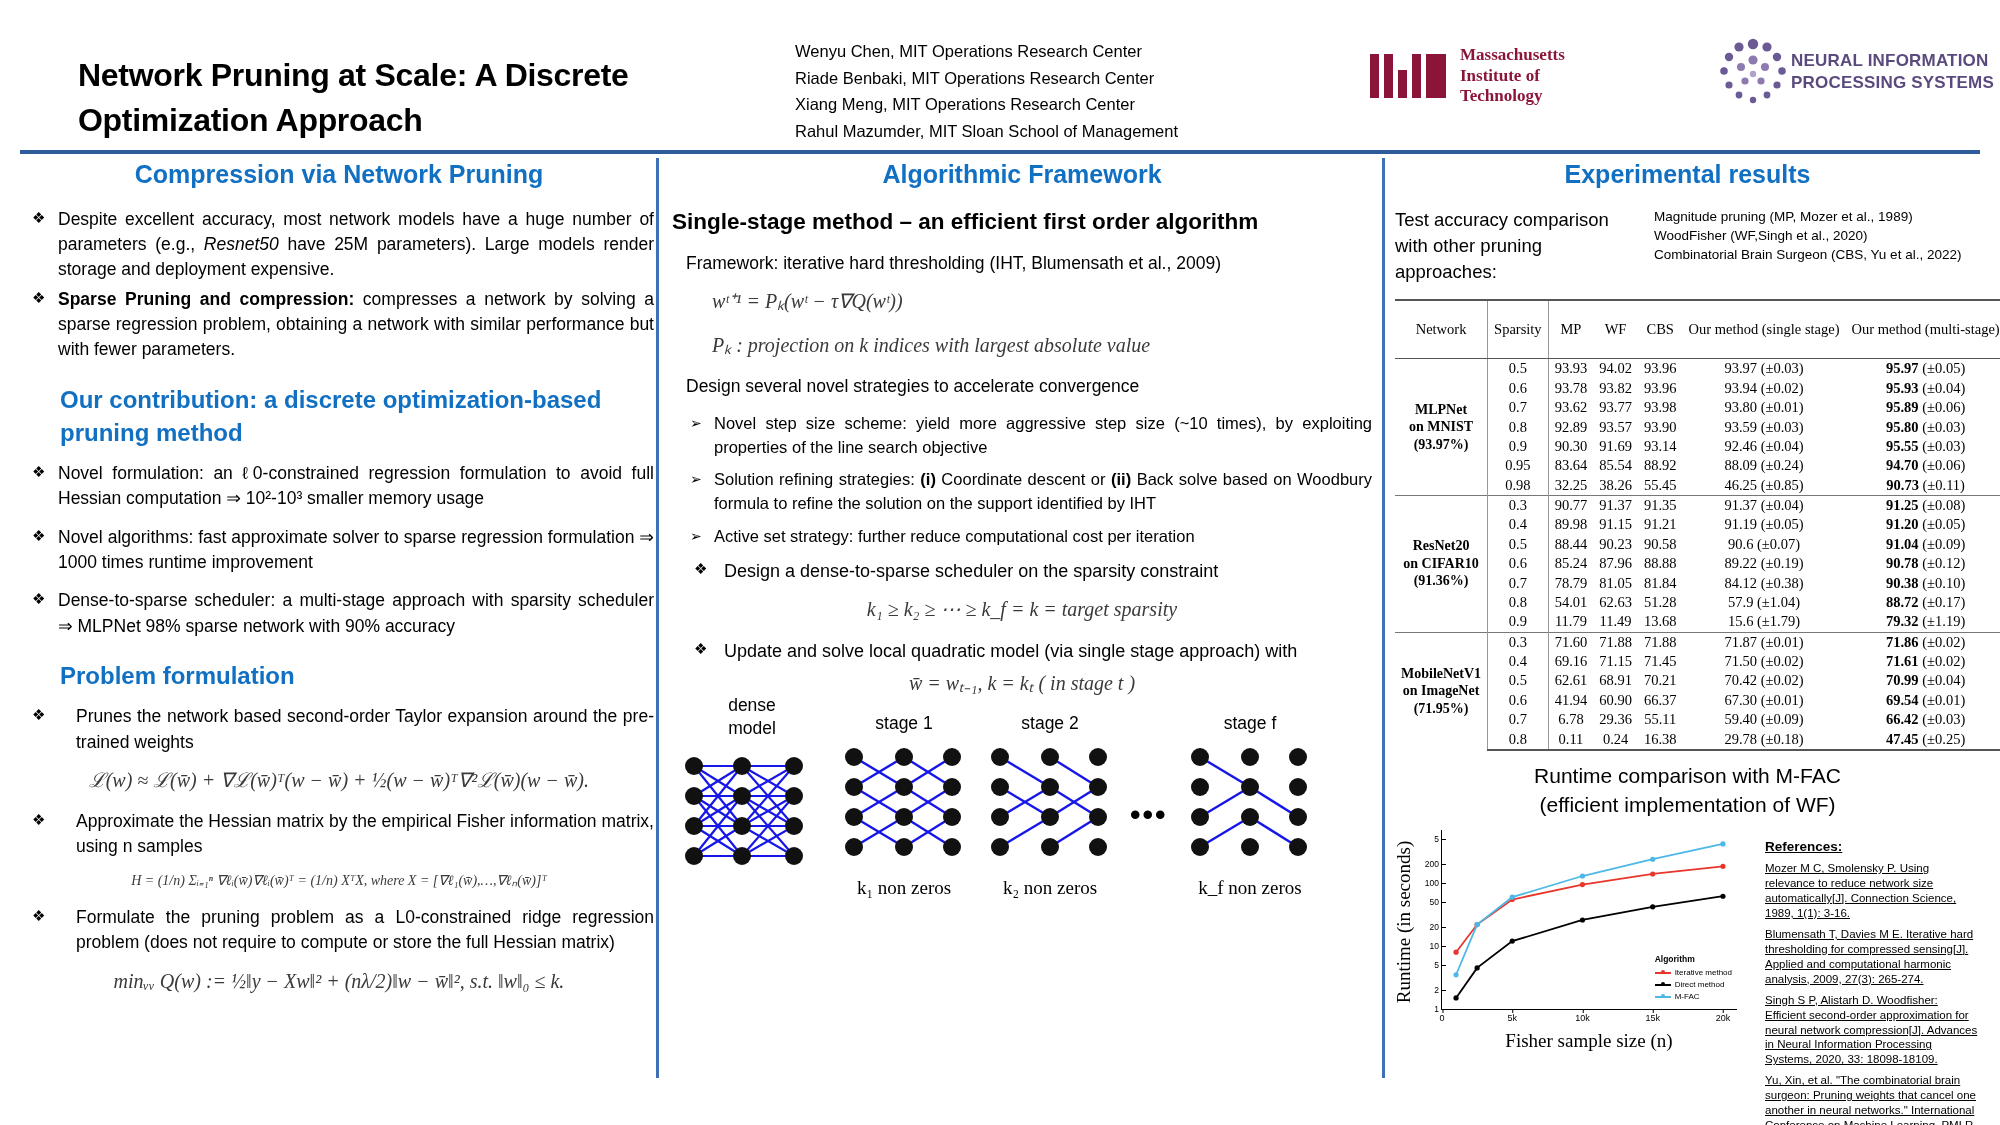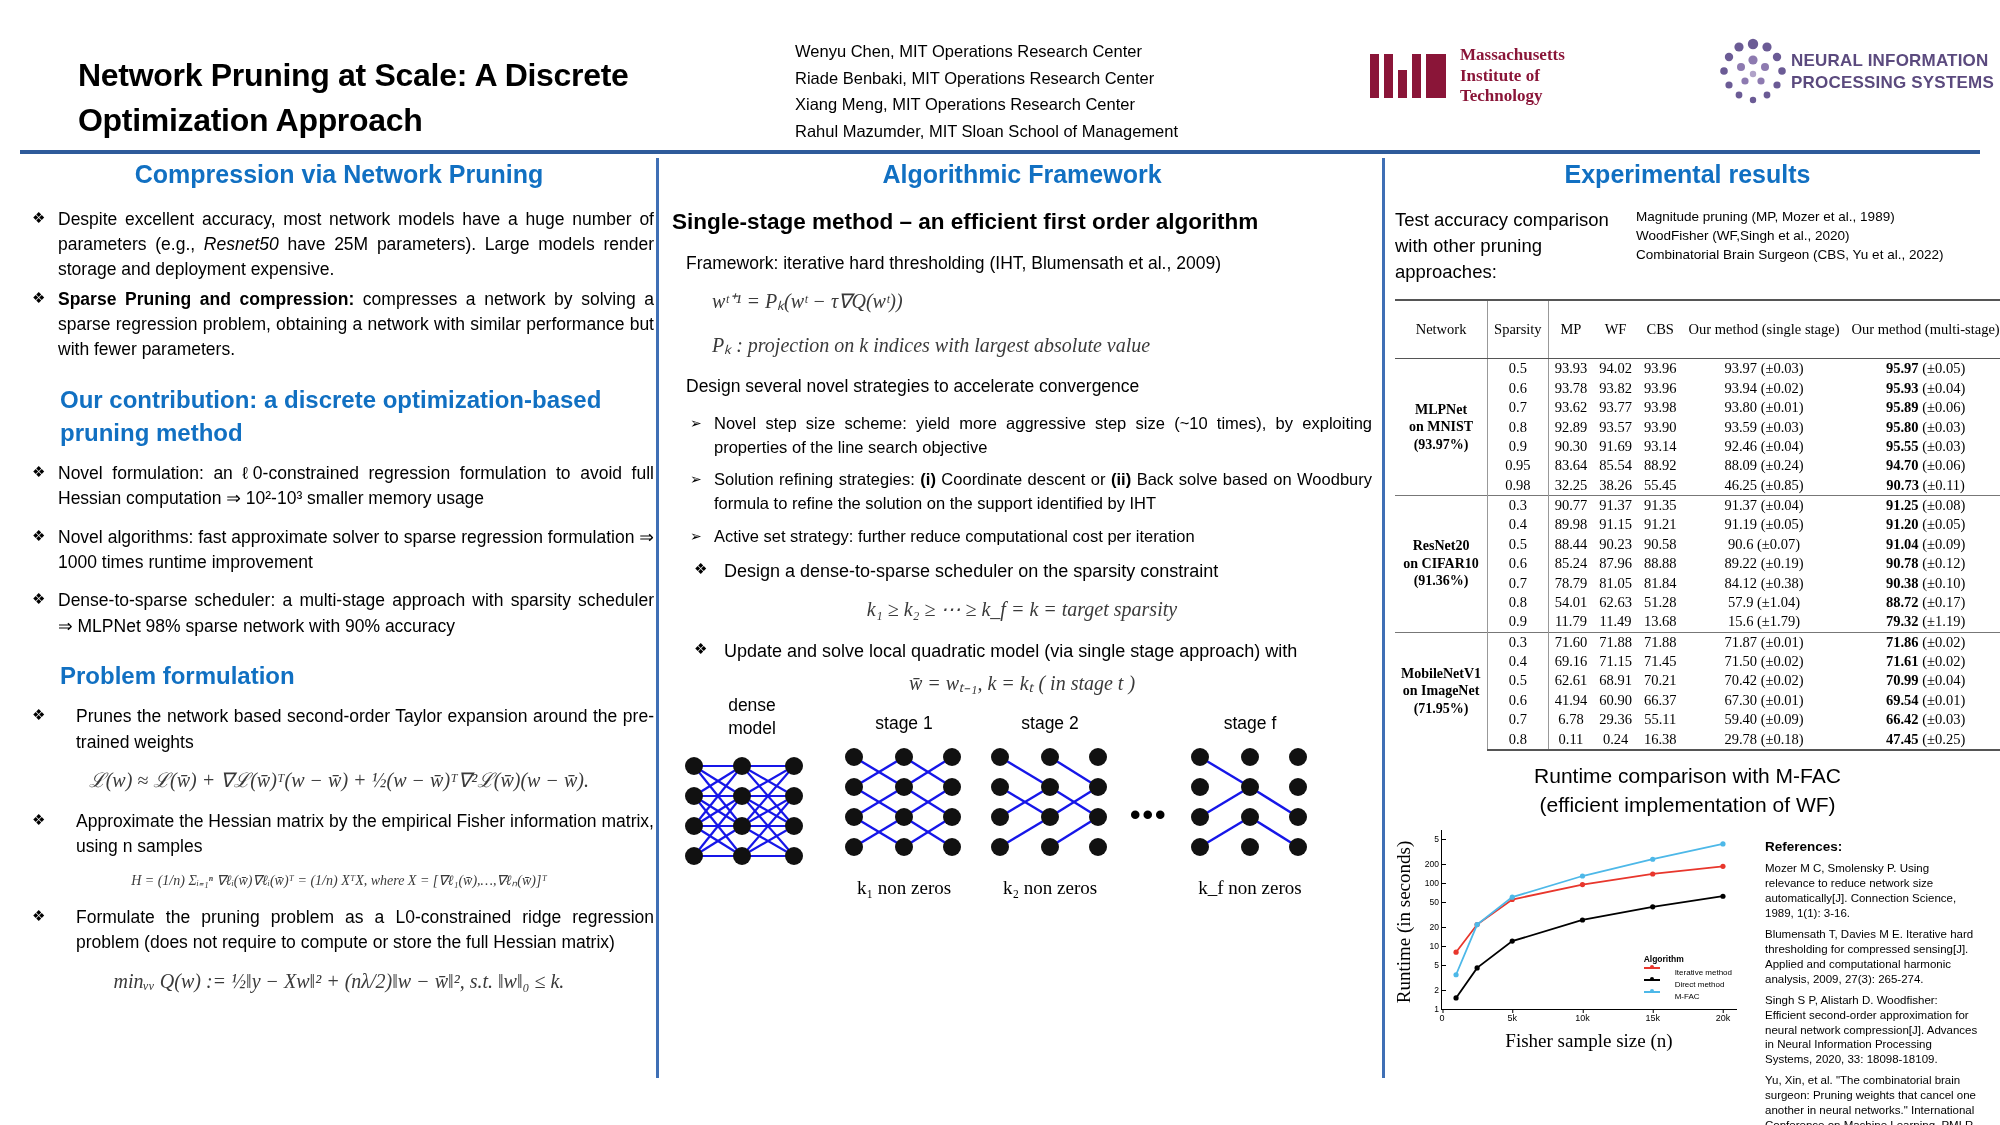--- a/index.html
+++ b/index.html
@@ -83,21 +83,21 @@
   .plain.ind { padding-left:14px; }
 
   
   .netrow { position:relative; height:230px; margin-top:6px; }
   .netcell { position:absolute; top:0; text-align:center; }
   .netlabel { font-size:17.5px; line-height:1.3; margin-bottom:4px; }
   .netcap { font-family:"Liberation Serif", serif; font-size:19px; margin-top:4px; }
   .dots3 { position:absolute; font-size:30px; font-weight:bold; letter-spacing:2px; }
 
   
-  .tac-wrap { display:flex; gap:6px; align-items:flex-start; margin-bottom:14px; }
+  .tac-wrap { display:flex; gap:24px; align-items:flex-start; margin-bottom:14px; }
   .tac-left { font-size:18.5px; line-height:1.42; width:235px; flex:none; }
   .tac-right { font-size:13.5px; line-height:1.42; }
 
   table.acc {
     border-collapse:collapse; width:100%;
     font-family:"Liberation Serif", serif; font-size:14.5px;
   }
   table.acc th {
     font-weight:normal; padding:20px 6px; text-align:center;
     border-top:2.5px solid #555; border-bottom:1.4px solid #555;
@@ -109,21 +109,21 @@
   table.acc tr.last td { border-bottom:2.5px solid #555; }
   table.acc td.vl { border-left:1px solid #999; }
   table.acc th.vl { border-left:1px solid #999; }
   table.acc .b { font-weight:bold; }
   .rt-cap { text-align:center; font-size:21px; line-height:1.4; margin:10px 0 4px 0; }
 
   .chart-refs { display:flex; gap:10px; }
   .chart-box { position:relative; width:360px; height:232px; flex:none; }
   .refs { font-size:11.5px; line-height:1.3; padding-top:14px; }
   .refs b { font-size:13.5px; }
-  .refs p { margin:0 0 6px 0; }
+  .refs p { margin:0 0 6px 0;text-decoration:underline; }
 
   
   .yaxis-title {
     position:absolute; left:-4px; top:0; height:196px; width:26px;
     display:flex; align-items:center; justify-content:center;
   }
   .yaxis-title span {
     transform:rotate(-90deg); white-space:nowrap;
     font-family:"Liberation Serif", serif; font-size:19px;
   }
@@ -142,21 +142,21 @@
   .ytick:after {
     content:""; position:absolute; left:100%; top:50%; width:4px; height:1px; background:#000;
   }
   .xtick { position:absolute; top:100%; transform:translateX(-50%); font-size:9px; padding-top:4px; }
   .xtick:before { content:""; position:absolute; left:50%; top:0; width:1px; height:4px; background:#000; }
   .legend-box {
     position:absolute; right:2px; bottom:4px; font-size:8px; line-height:1.5;
     background:rgba(255,255,255,0.9); padding:2px 3px;
   }
   .legend-box .lt { font-weight:bold; font-size:8.5px; margin-bottom:1px; }
-  .legend-row { display:flex; gap:15px; white-space:nowrap; }
+  .legend-row { display:flex; align-items:center; gap:4px; white-space:nowrap; }
   .lswatch { width:16px; height:2px; display:inline-block; position:relative; }
   .lswatch:after {
     content:""; position:absolute; left:6px; top:-2px; width:4px; height:4px;
     border-radius:50%; background:inherit;
   }
 </style>
 </head>
 <body>
 
 <div class="header">

